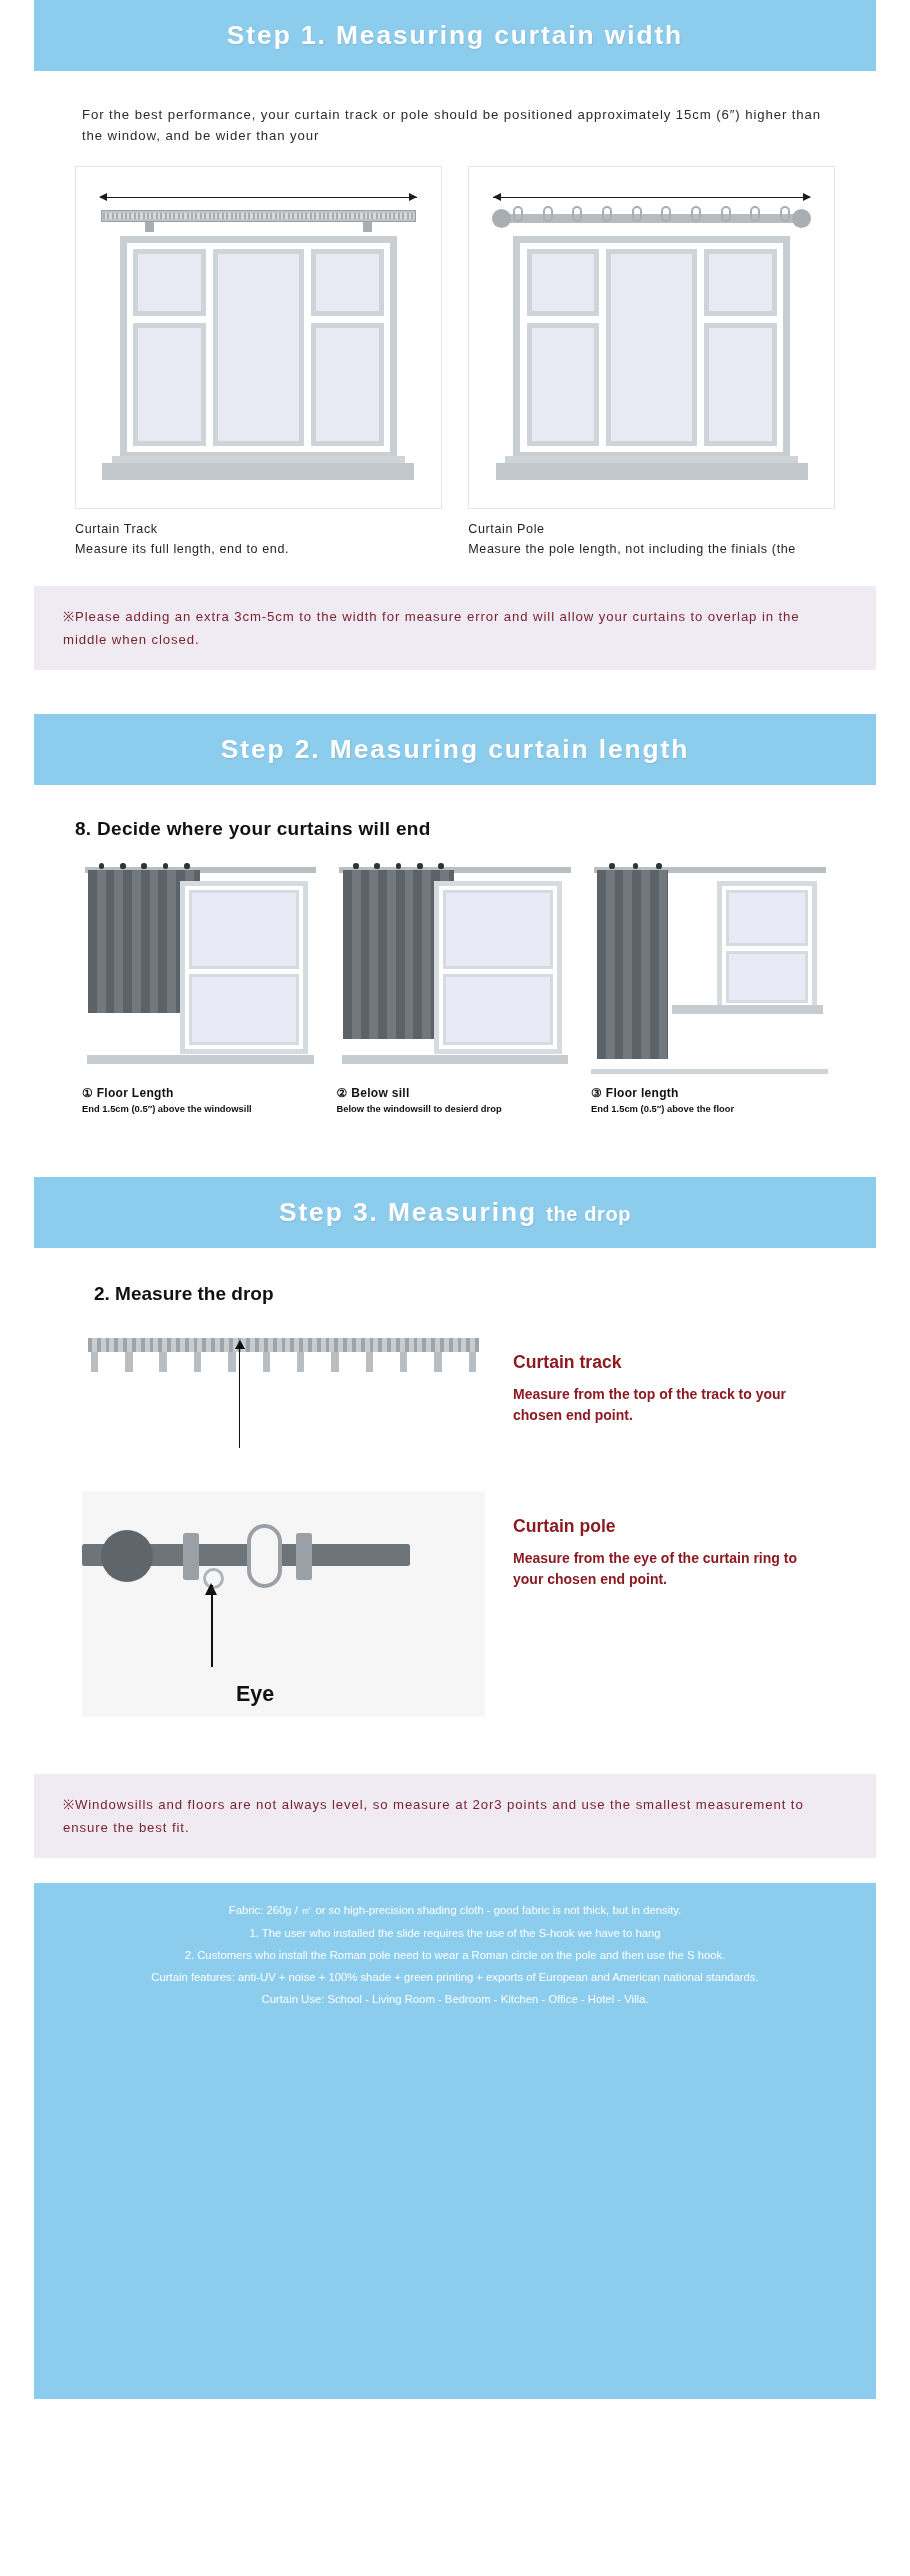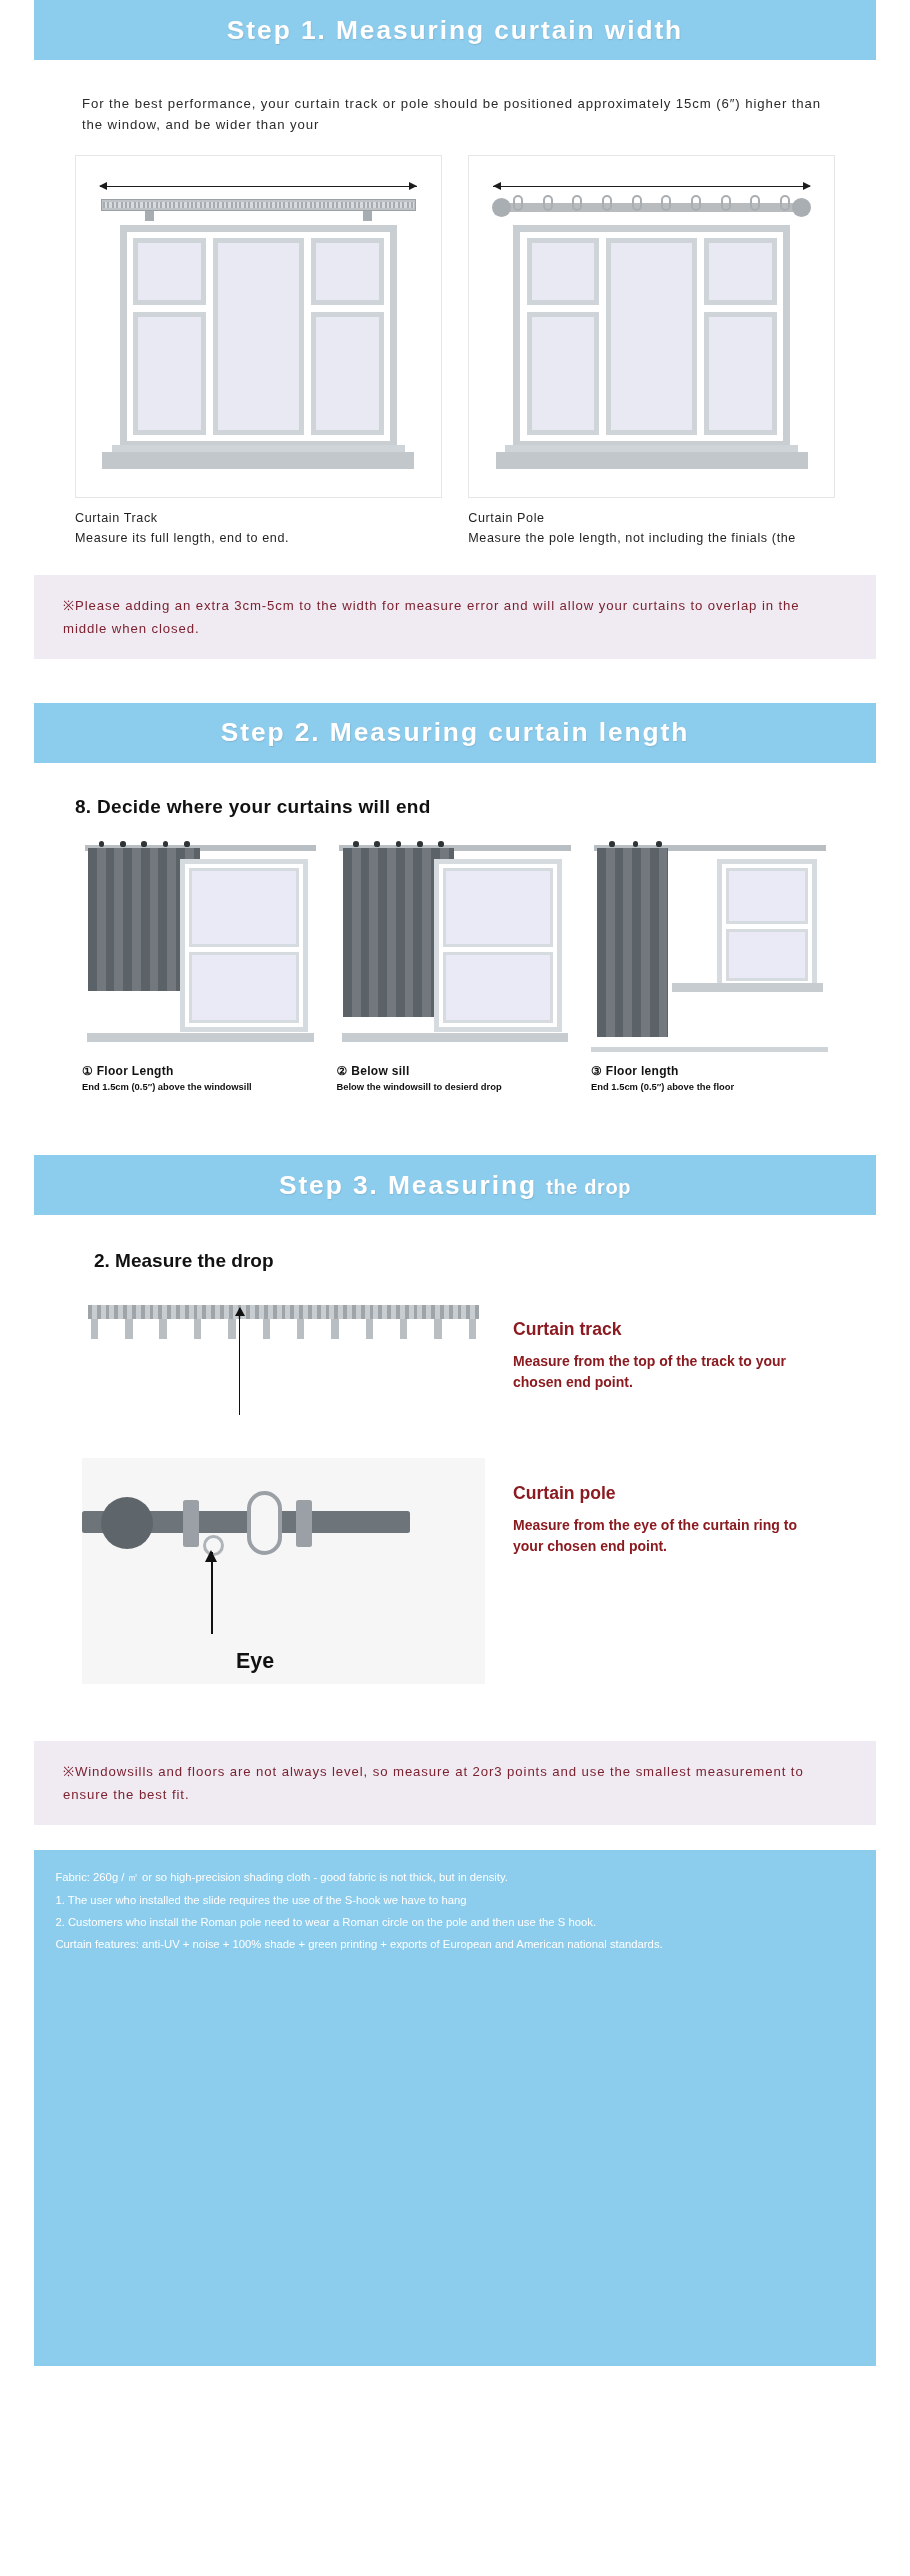--- a/index.html
+++ b/index.html
@@ -11,21 +11,21 @@
   body { padding: 0; }
   .page {
     width: 910px;
     min-height: 2576px;
     position: relative;
     background: #fff;
   }
   
   .banner {
     background: #8ccdee;
-    height: 60px;
+    height: 71px;
     display: flex;
     align-items: center;
     justify-content: center;
     margin: 0 34px;
   }
   .banner-title {
     color: #ffffff;
     font-size: 26.4px;
     letter-spacing: 1.9px;
     font-weight: bold;
@@ -192,20 +192,21 @@
   }
   
   .footer {
     margin: 25px 34px 0 34px;
     background: #8ccdee;
     color: #ffffff;
     padding: 17.6px 21.4px 25px 21.4px;
     min-height: 516px;
     font-size: 11.3px;
     line-height: 21px;
+    text-align: center;
   }
   .footer p { margin-bottom: 1.3px; }
 </style>
 </head>
 <body>
 
 <div class="page">
 
   <div class="banner">
     <div class="banner-title">Step 1. Measuring curtain width</div>
@@ -437,16 +438,17 @@
     </div>
   </div>
 
   <div class="notice2">※Windowsills and floors are not always level, so measure at 2or3 points and use the smallest measurement to ensure the best fit.</div>
 
   <div class="footer">
     <p>Fabric: 260g / ㎡ or so high-precision shading cloth - good fabric is not thick, but in density.</p>
     <p>1. The user who installed the slide requires the use of the S-hook we have to hang</p>
     <p>2. Customers who install the Roman pole need to wear a Roman circle on the pole and then use the S hook.</p>
     <p>Curtain features: anti-UV + noise + 100% shade + green printing + exports of European and American national standards.</p>
+    <p>Curtain Use: School - Living Room - Bedroom - Kitchen - Office - Hotel - Villa.</p>
   </div>
 
 </div>
 
 
 </body></html>

